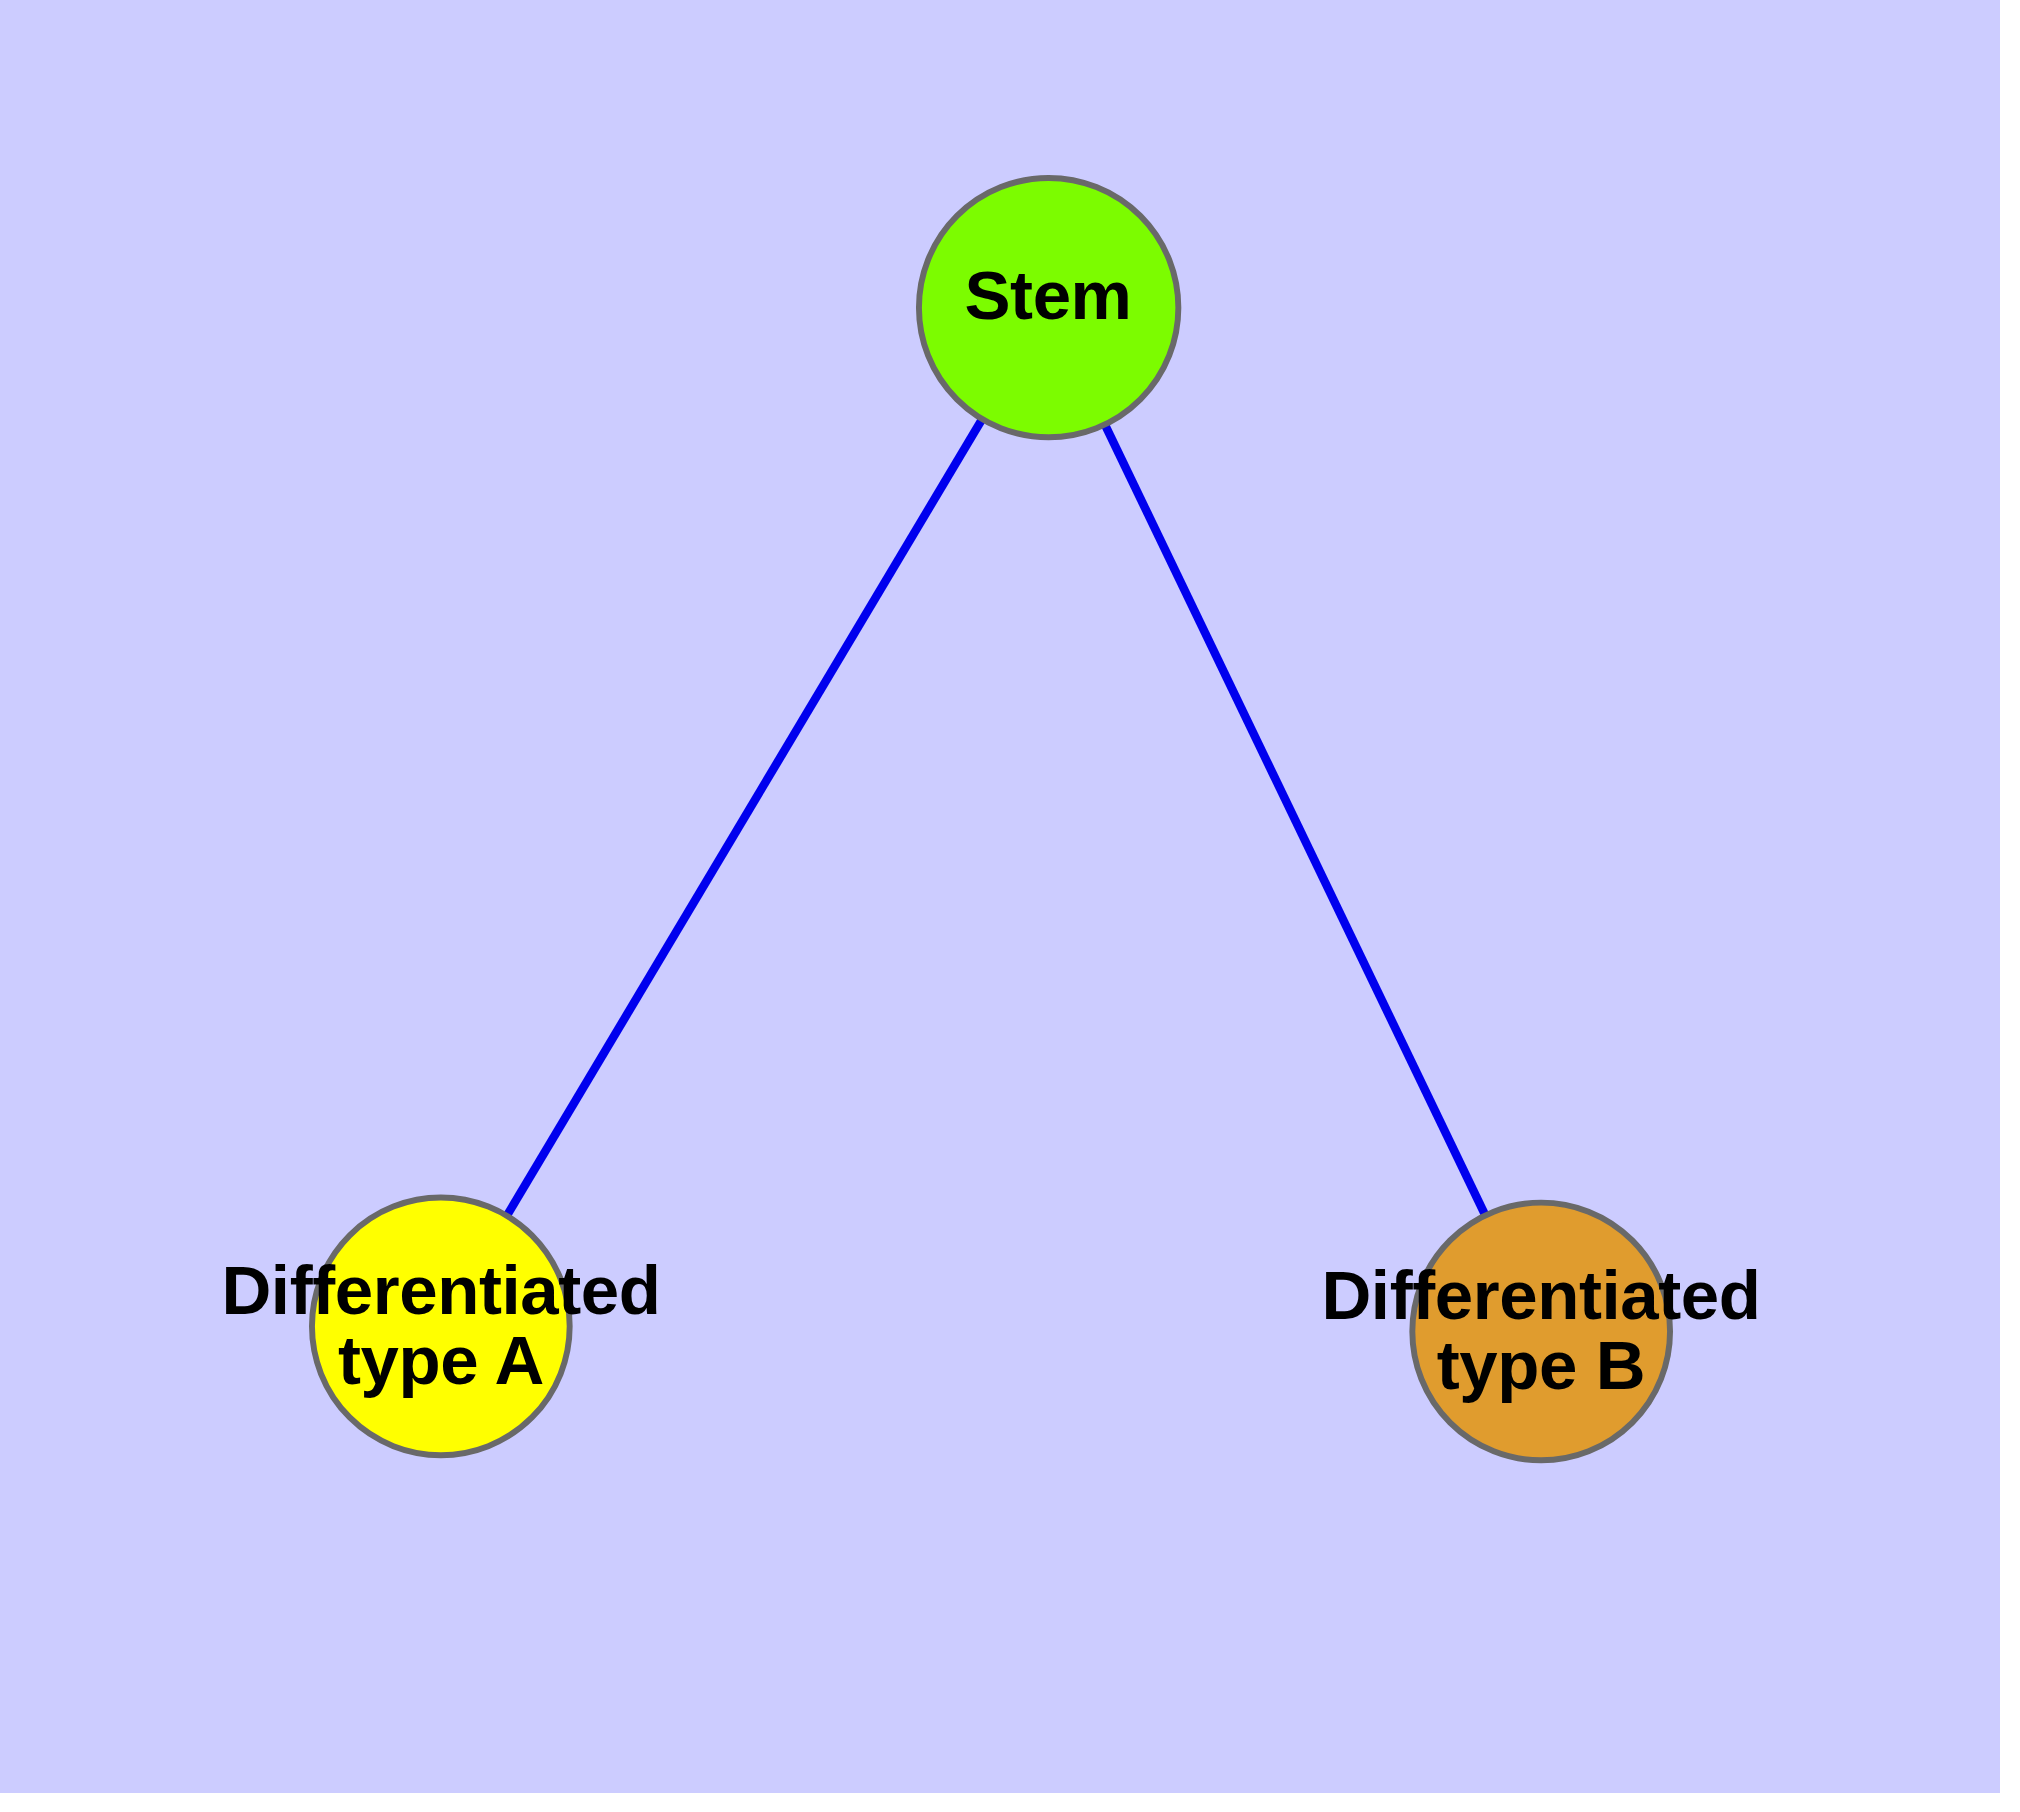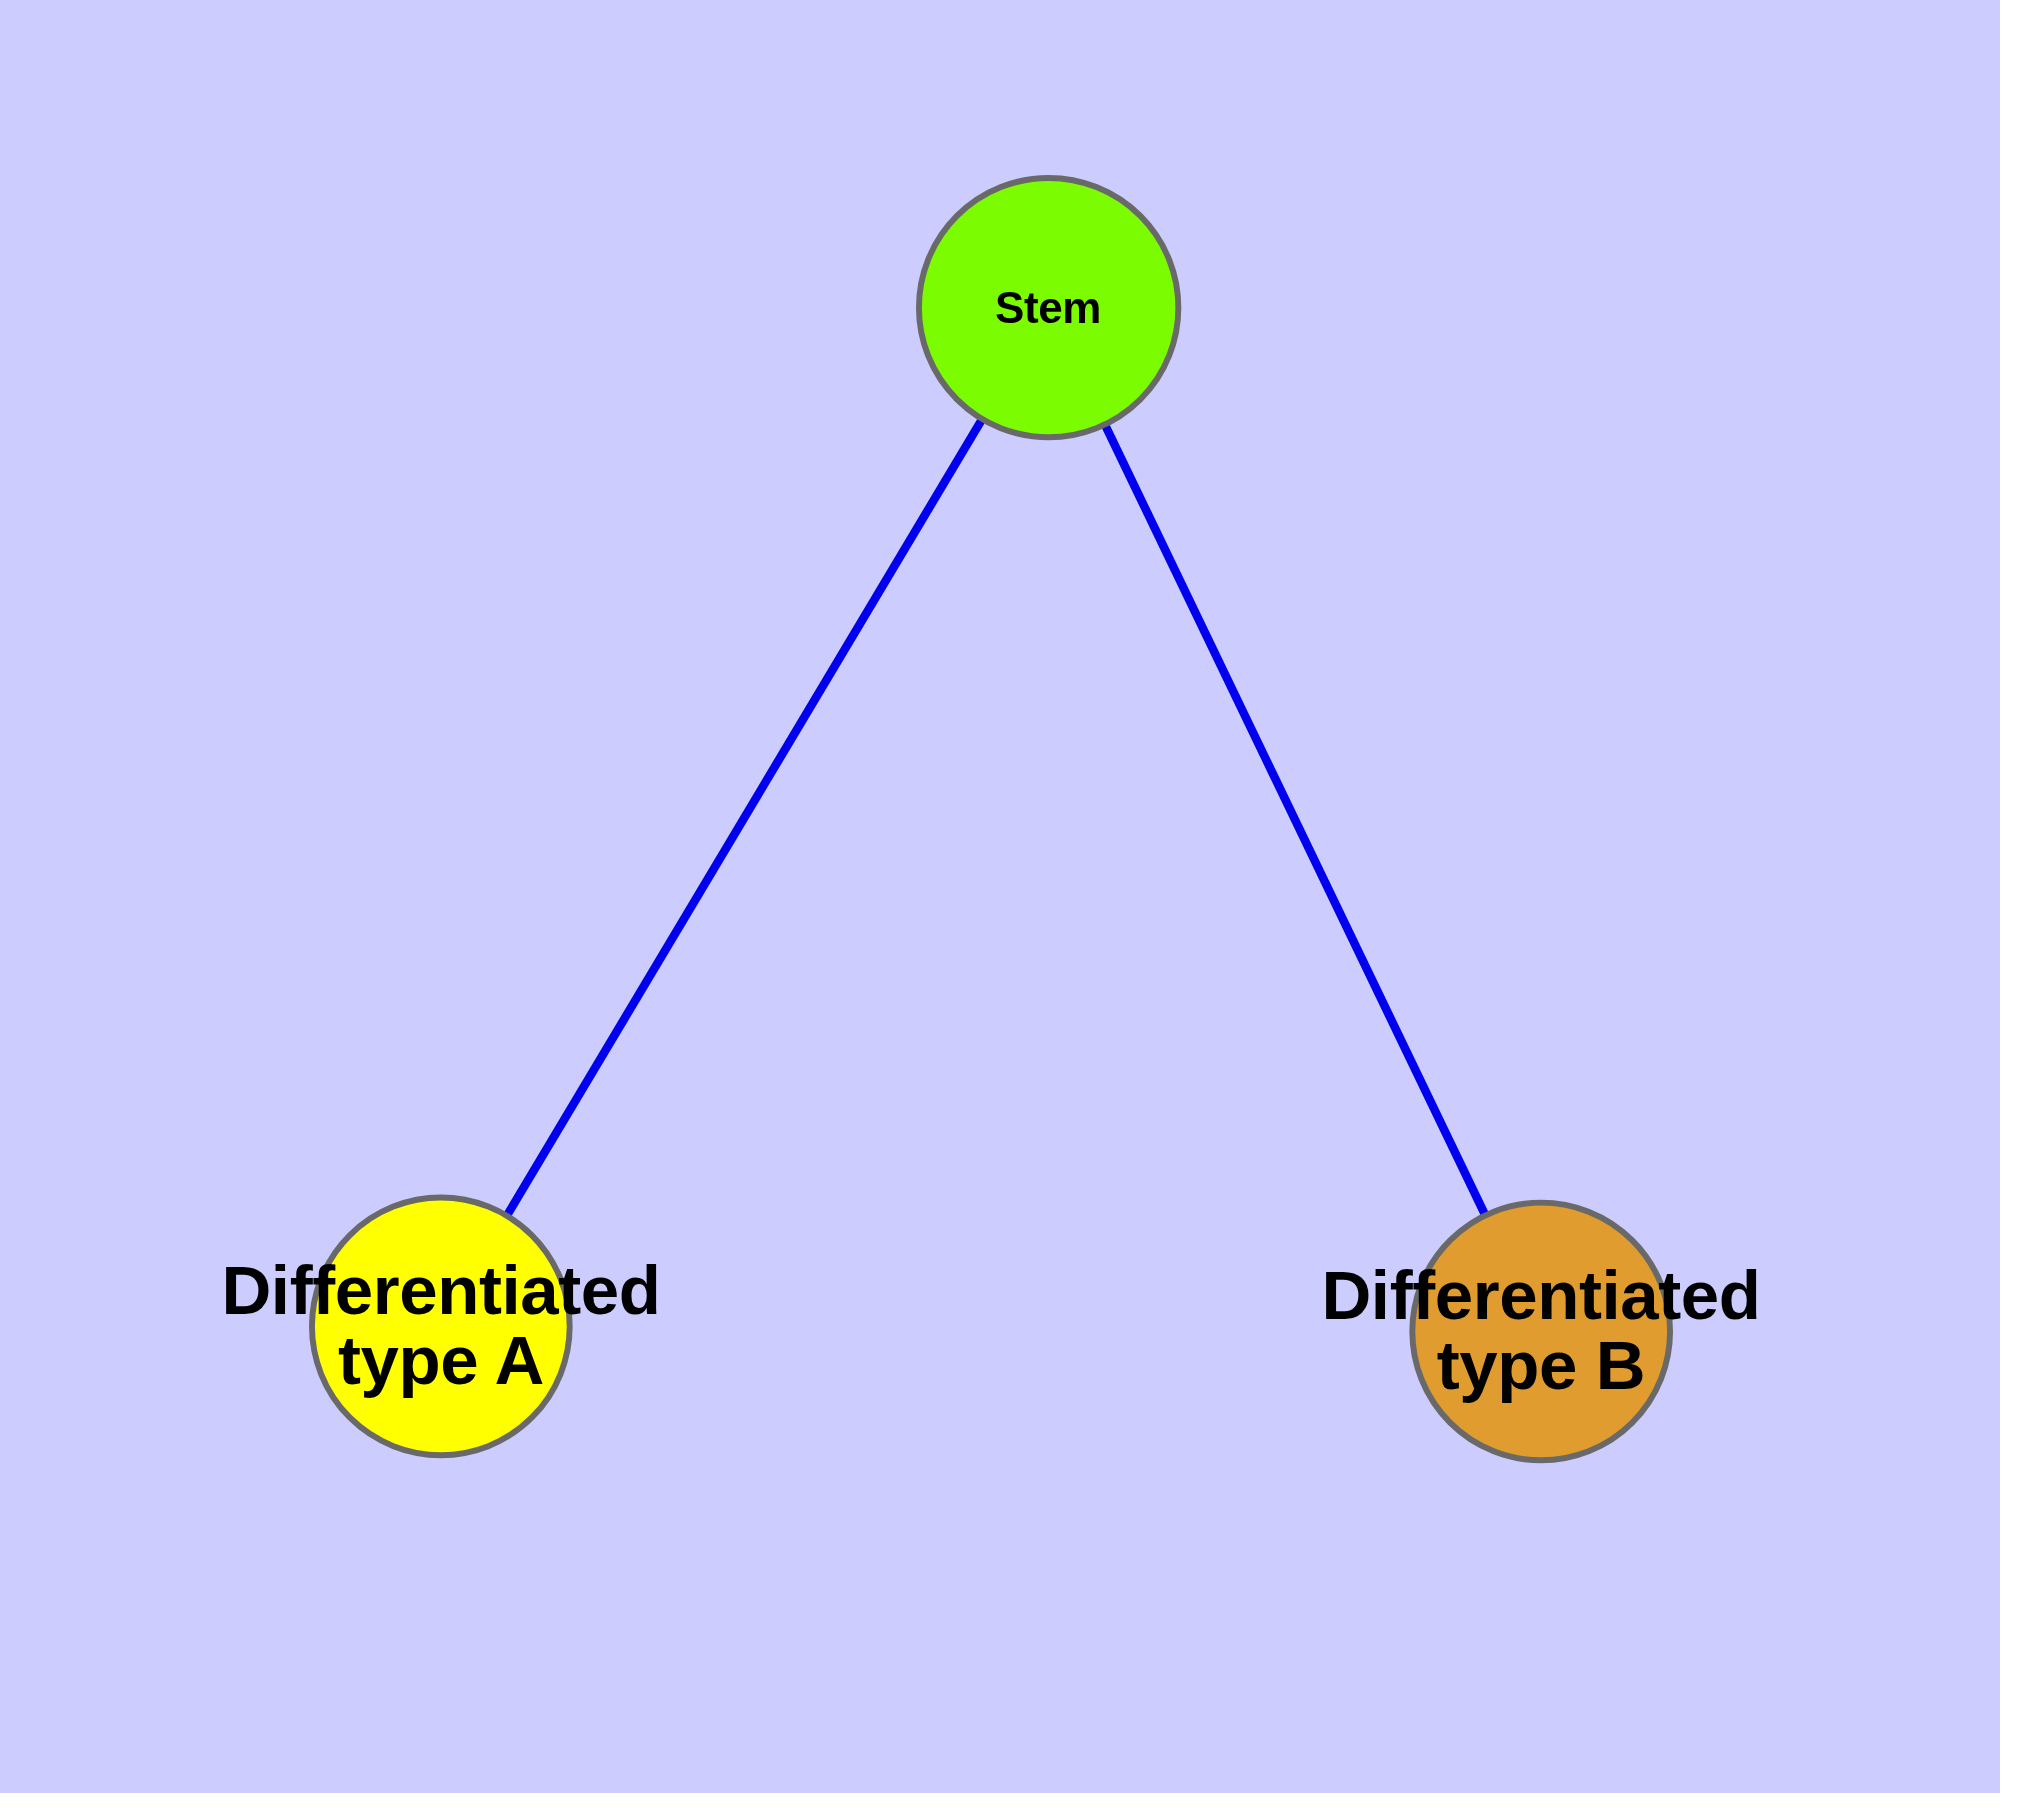--- a/index.html
+++ b/index.html
@@ -59,21 +59,21 @@
       </g>
     <g id="nodes-layer">
         <circle cx="1237" cy="363" r="153" fill="#7cfc00" stroke="#696969" stroke-width="7"></circle>
         <circle cx="520" cy="1565" r="152" fill="#ffff00" stroke="#696969" stroke-width="7"></circle>
         <circle cx="1818" cy="1571" r="152" fill="#e09c2e" stroke="#696969" stroke-width="7"></circle>
       </g>
 
   </svg>
 
   <div id="labels-layer">
-      <div class="node-label" style="left: 1048px; top: 308px; font-size: 44px; color: rgb(0, 0, 0);">Stem</div>
+      <div class="node-label" style="left: 1048px; top: 296px; font-size: 69px; color: rgb(0, 0, 0);">Stem</div>
       <div class="node-label" style="left: 441px; top: 1326px; font-size: 69px; color: rgb(0, 0, 0);">Differentiated
 type A</div>
       <div class="node-label" style="left: 1541px; top: 1331px; font-size: 69px; color: rgb(0, 0, 0);">Differentiated
 type B</div>
     </div>
 
 </div>
 
 
 </body></html>

